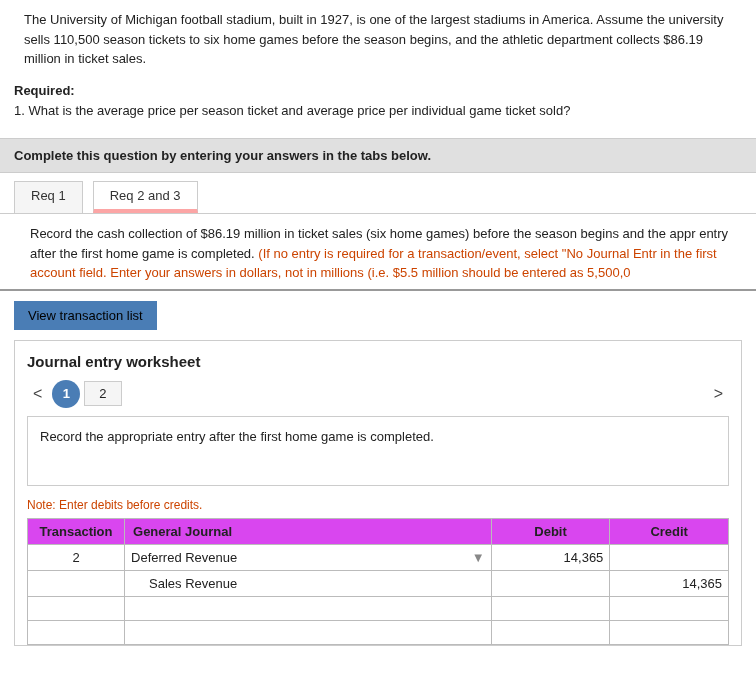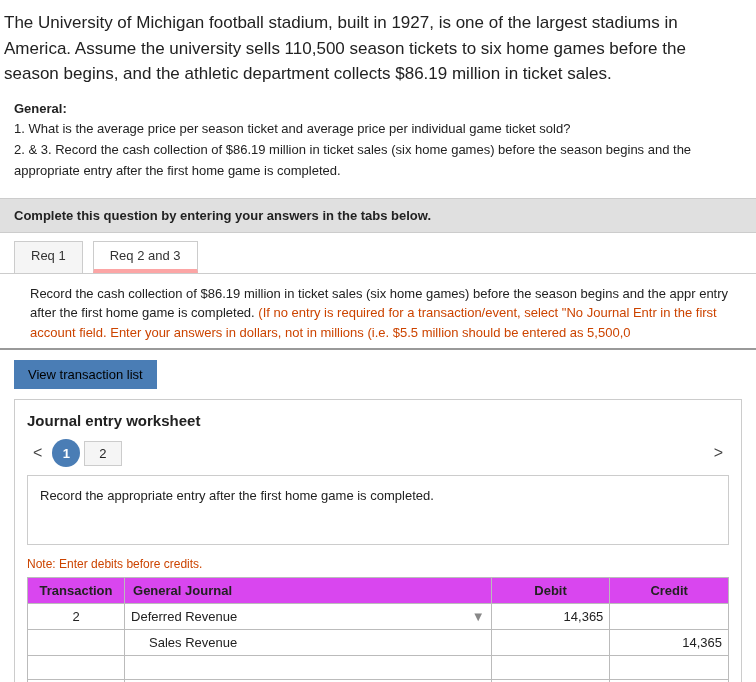--- a/index.html
+++ b/index.html
@@ -5,23 +5,23 @@
     * { box-sizing: border-box; margin: 0; padding: 0; }
     body {
       font-family: Arial, sans-serif;
       font-size: 13px;
       background: #fff;
       color: #222;
       width: 756px;
     }
 
     .top-text {
-      padding: 10px 14px 8px 4px;
+      padding: 10px 14px 8px 24px;
       line-height: 1.5;
-      font-size: 17px;
+      font-size: 13px;
     }
 
     .required-section {
       padding: 4px 14px 8px 14px;
       line-height: 1.6;
     }
 
     .required-section .req-label {
       font-weight: bold;
     }
@@ -212,24 +212,23 @@
   </style>
 </head>
 <body>
 
 <div class="top-text">
   <span>The University of Michigan football stadium, built in 1927, is one of the largest stadiums in America. Assume the university sells 110,500 season tickets to six home games before the season begins, and the athletic department collects $86.19 million in ticket sales.</span>
 </div>
 
 <div class="required-section">
   <div>
-    <span class="req-label">General:</span>
+    <span class="req-label">Required:</span>
   </div>
   <div>1. What is the average price per season ticket and average price per individual game ticket sold?</div>
-  <div>2. &amp; 3. Record the cash collection of $86.19 million in ticket sales (six home games) before the season begins and the appropriate entry after the first home game is completed.</div>
 </div>
 
 <div class="complete-banner">
   <span>Complete this question by entering your answers in the tabs below.</span>
 </div>
 
 <div class="tabs-row">
   <div class="tab">
     <span>Req 1</span>
   </div>

